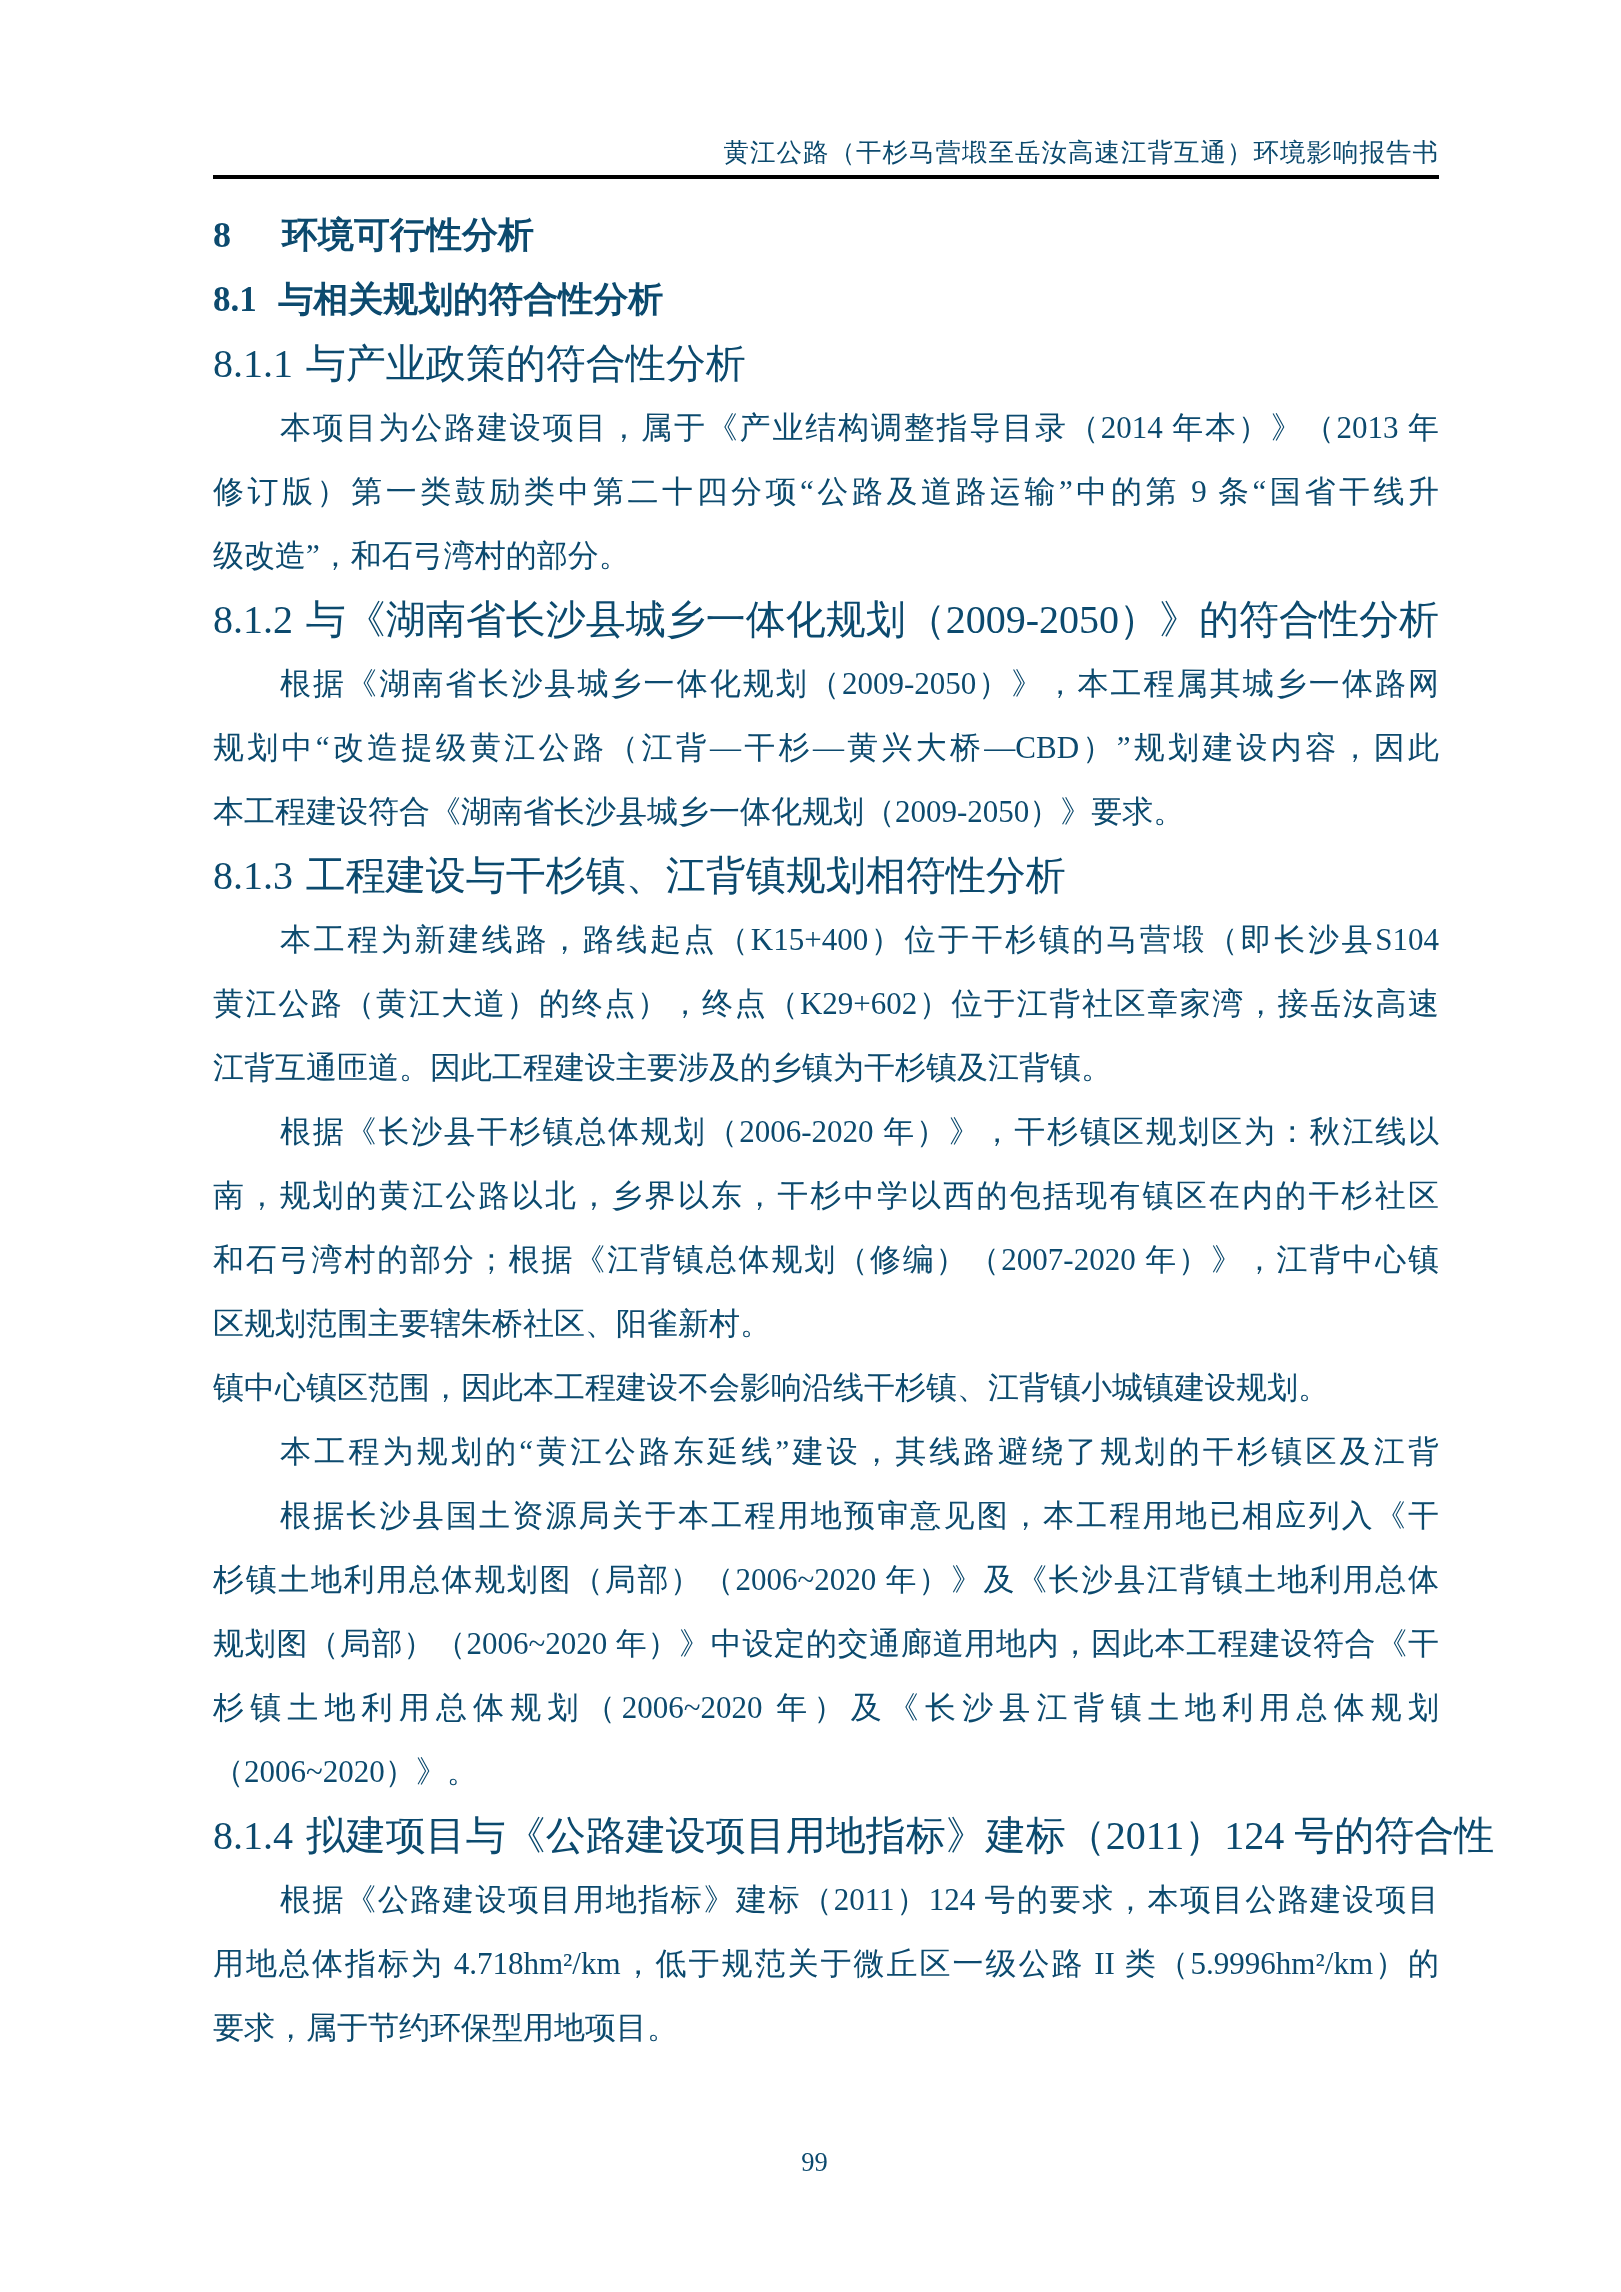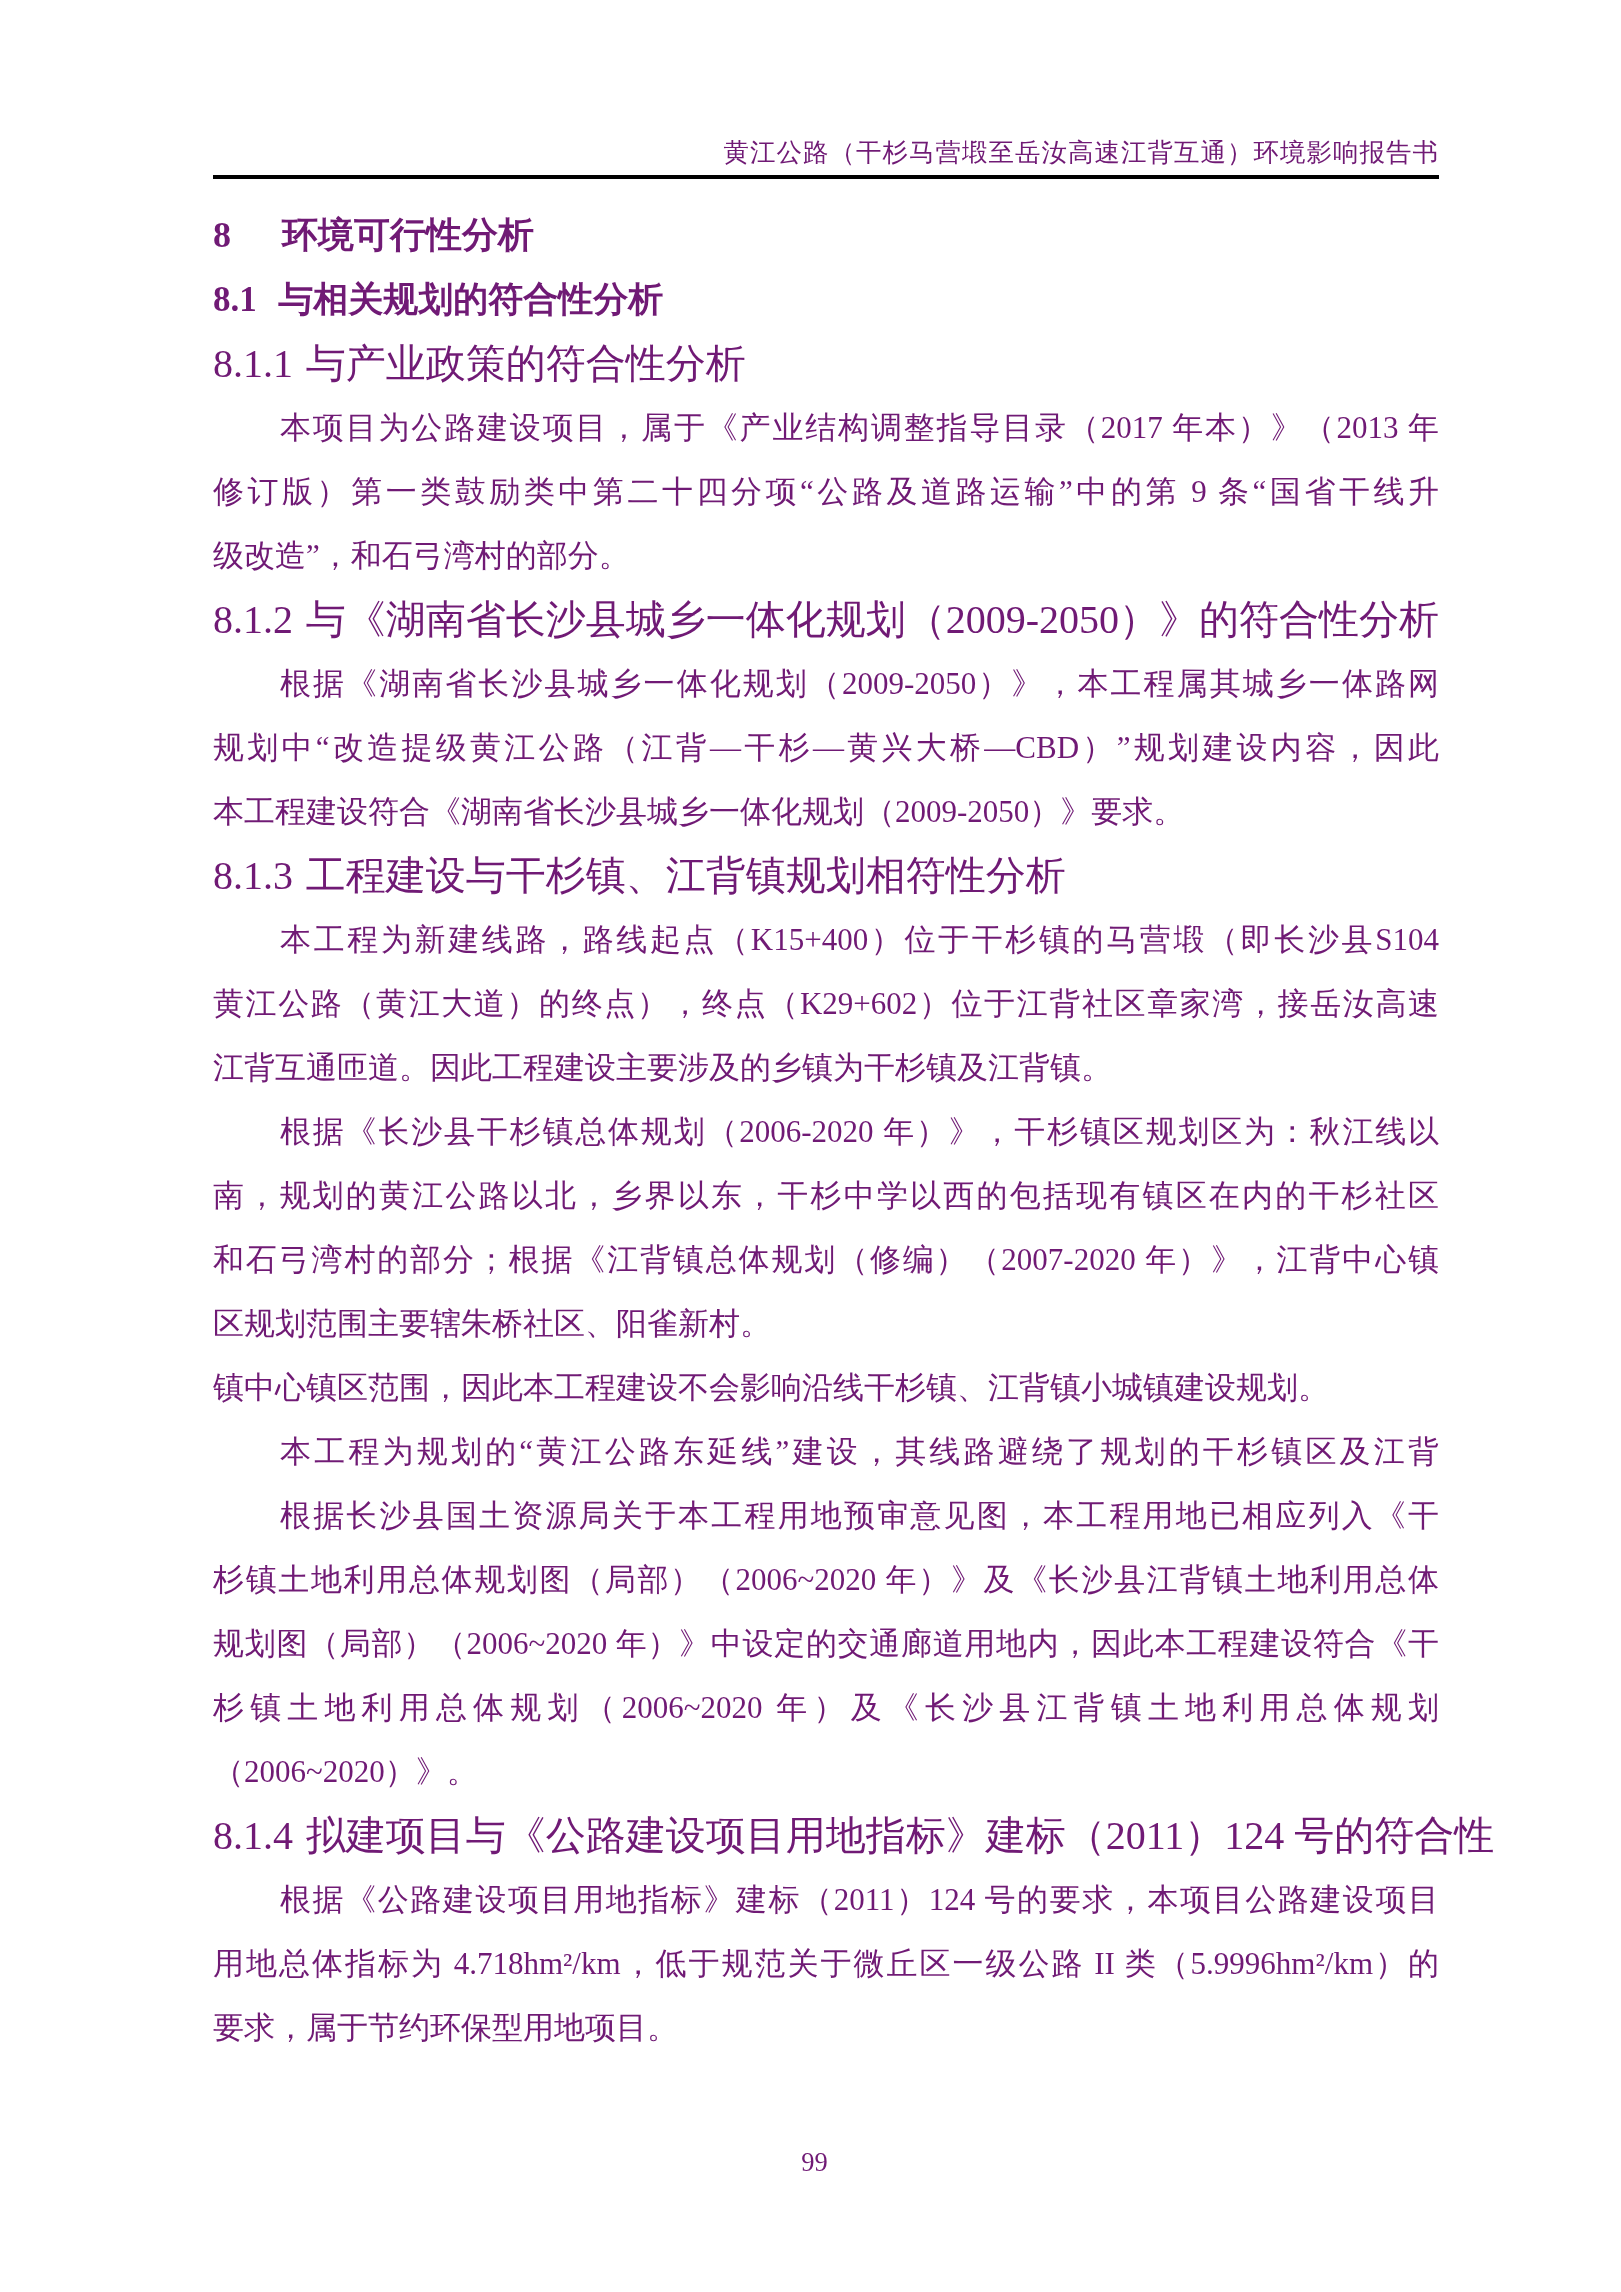--- a/index.html
+++ b/index.html
@@ -5,21 +5,21 @@
   html, body {
     margin: 0;
     padding: 0;
     background: #ffffff;
   }
   .page {
     position: relative;
     width: 1621px;
     height: 2293px;
     background: #ffffff;
-    color: #701a75;
+    color: #0c4a6e;
     font-family: "Liberation Serif", "DejaVu Serif", serif;
     overflow: hidden;
   }
   .content {
     position: absolute;
     left: 213px;
     top: 0;
     width: 1226px;
   }
   .header-title {
@@ -101,21 +101,21 @@
 
     <div class="h2-row">
       <span class="h-num gap-md">8.1</span><span>与相关规划的符合性分析</span>
     </div>
 
     <div class="h3-row">
       <span class="h-num gap-sm">8.1.1</span><span>与产业政策的符合性分析</span>
     </div>
 
     <div class="para">
-        <div class="line just indent">本项目为公路建设项目，属于《产业结构调整指导目录（2017 年本）》（2013 年</div>
+        <div class="line just indent">本项目为公路建设项目，属于《产业结构调整指导目录（2014 年本）》（2013 年</div>
         <div class="line just">修订版）第一类鼓励类中第二十四分项“公路及道路运输”中的第 9 条“国省干线升</div>
         <div class="line last">级改造”，和石弓湾村的部分。</div>
       </div>
 
     <div class="h3-row">
       <span class="h-num gap-sm">8.1.2</span><span>与《湖南省长沙县城乡一体化规划（2009-2050）》的符合性分析</span>
     </div>
 
     <div class="para">
         <div class="line just indent">根据《湖南省长沙县城乡一体化规划（2009-2050）》，本工程属其城乡一体路网</div>

